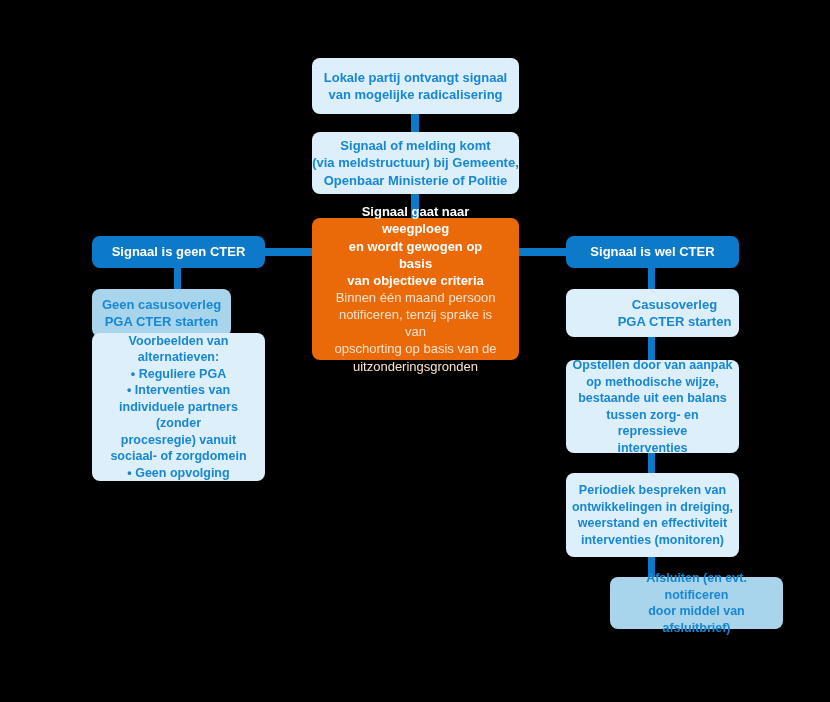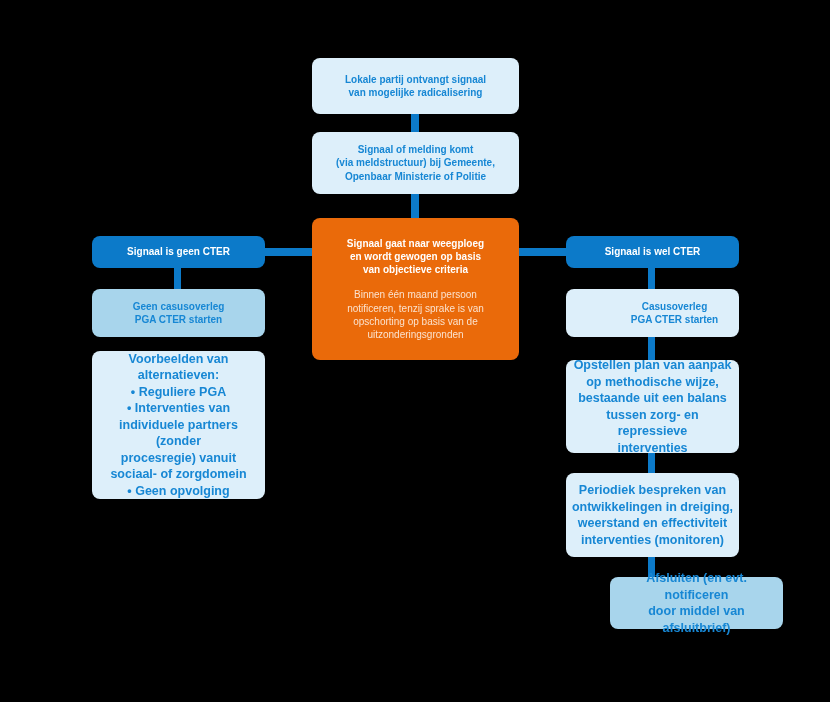--- a/index.html
+++ b/index.html
@@ -44,21 +44,21 @@
 
   
   .conn {
     position: absolute;
     background: #0c7ac9;
     z-index: 1;
   }
   .conn-v { width: 8px; }
   .conn-h { height: 8px; }
 
-  .fs13 { font-size: 10px; }
+  .fs13 { font-size: 13px; }
   .fs12 { font-size: 12.5px; }
   .gap  { height: 12px; }
 </style>
 </head>
 <body>
 
 <div id="canvas">
 
   <div class="conn conn-v" style="left:411px; top:112px; width:8px; height:22px;"></div>
 
@@ -97,47 +97,47 @@
     <span class="txt sb">Binnen één maand persoon
 notificeren, tenzij sprake is van
 opschorting op basis van de
 uitzonderingsgronden</span>
   </div>
 
   <div class="node v-solidblue fs13" style="left:92px; top:236px; width:173px; height:32px;">
     <span class="txt">Signaal is geen CTER</span>
   </div>
 
-  <div class="node v-midblue fs13" style="left:92px; top:289px; width:173px; height:48px;">
+  <div class="node v-midblue fs13" style="left:92px; top:289px; width:139px; height:48px;">
     <span class="txt">Geen casusoverleg
 PGA CTER starten</span>
   </div>
 
-  <div class="node v-lightblue fs12" style="left:92px; top:351px; width:173px; height:148px; padding:24px 8px;">
+  <div class="node v-lightblue fs12" style="left:92px; top:333px; width:173px; height:148px; padding:24px 8px;">
     <span class="txt">Voorbeelden van
 alternatieven:
 • Reguliere PGA
 • Interventies van
 individuele partners (zonder
 procesregie) vanuit
 sociaal- of zorgdomein
 • Geen opvolging</span>
   </div>
 
   <div class="node v-solidblue fs13" style="left:566px; top:236px; width:173px; height:32px;">
     <span class="txt">Signaal is wel CTER</span>
   </div>
 
   <div class="node v-lightblue fs13" style="left:566px; top:289px; width:173px; height:48px;padding-left:44px;">
     <span class="txt">Casusoverleg
 PGA CTER starten</span>
   </div>
 
   <div class="node v-lightblue fs12" style="left:566px; top:360px; width:173px; height:93px; padding:6px;">
-    <span class="txt">Opstellen plan van aanpak
+    <span class="txt">Opstellen door van aanpak
 op methodische wijze,
 bestaande uit een balans
 tussen zorg- en repressieve
 interventies</span>
   </div>
 
   <div class="node v-lightblue fs12" style="left:566px; top:473px; width:173px; height:84px; ">
     <span class="txt">Periodiek bespreken van
 ontwikkelingen in dreiging,
 weerstand en effectiviteit

